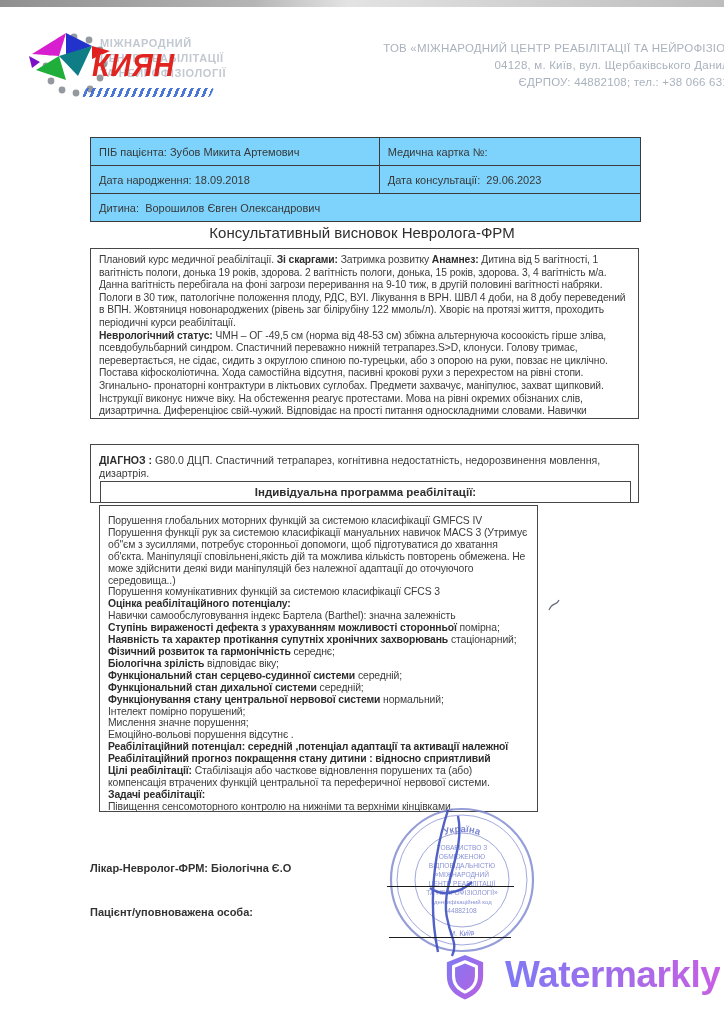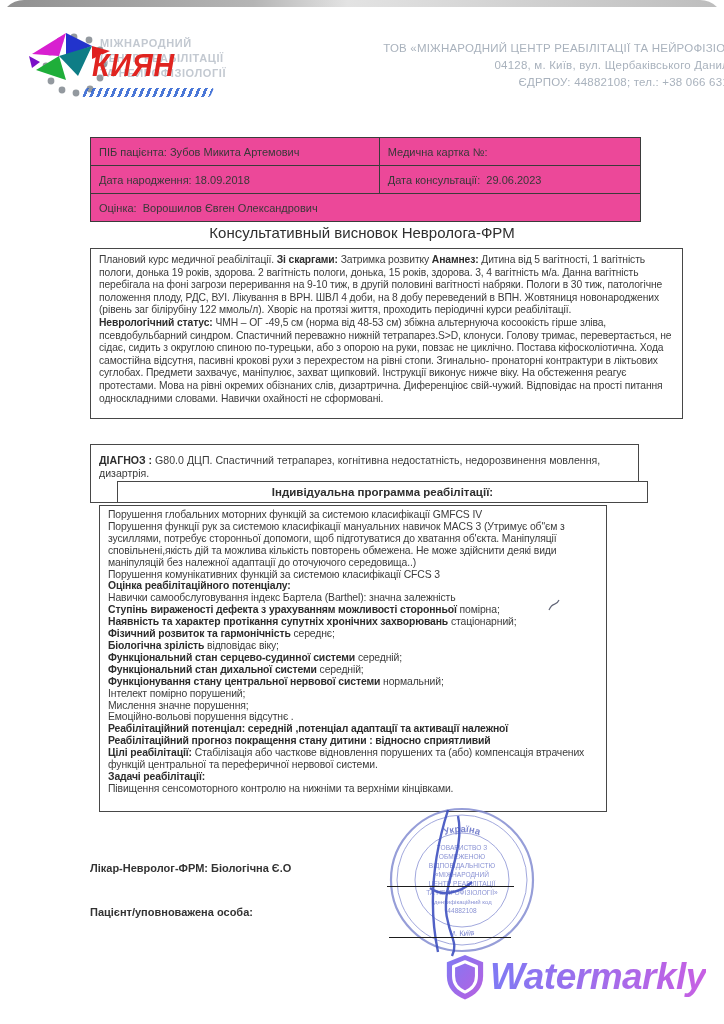--- a/index.html
+++ b/index.html
@@ -1,67 +1,67 @@
 <!DOCTYPE html>
 <html><head>
 <meta charset="utf-8">
 <style>
   html,body{margin:0;padding:0;background:#ffffff;}
   .page{position:relative;width:724px;height:1024px;background:#ffffff;overflow:hidden;
-        font-family:"Liberation Sans","DejaVu Sans",sans-serif;color:#3c3c3c;border-radius:24px;}
+        font-family:"Liberation Sans","DejaVu Sans",sans-serif;color:#3c3c3c;}
 
   
   .scan-bar{position:absolute;left:0;top:0;width:724px;height:7px;
             background:linear-gradient(90deg,#8f8f8f,#b5b5b5 35%,#e3e3e3 48%,#cfcfcf 75%,#bdbdbd);}
 
   
   .logo{position:absolute;left:26px;top:26px;width:320px;height:88px;}
   .logo-gray{position:absolute;left:74px;top:10px;color:#c3c9d1;font-size:11px;line-height:15px;
              letter-spacing:.6px;font-weight:bold;white-space:nowrap;}
   .logo-brand{position:absolute;left:66px;top:22px;color:#e02420;font-size:31px;font-weight:bold;
               font-style:italic;letter-spacing:1px;transform:scaleX(.92);transform-origin:left;}
   .logo-script{position:absolute;left:58px;top:62px;width:128px;height:9px;transform:skewX(-24deg);
                background:repeating-linear-gradient(90deg,#2a5fd0 0 3px,transparent 3px 7px);opacity:.85;border-radius:2px;}
   .company{position:absolute;left:300px;top:40px;width:462px;text-align:right;color:#a9b2bd;
            font-size:11.5px;line-height:17px;letter-spacing:.2px;white-space:nowrap;}
 
   
-  .ptable{position:absolute;left:90px;top:137px;width:549px;border:1.4px solid #3b3b3b;background:#ec4899;}
+  .ptable{position:absolute;left:90px;top:137px;width:549px;border:1.4px solid #3b3b3b;background:#7dd3fc;}
   .prow{display:flex;border-bottom:1.4px solid #3b3b3b;height:27px;align-items:center;}
   .prow:last-child{border-bottom:none;}
   .pcell{padding:0 8px;font-size:11px;color:#383838;white-space:nowrap;overflow:hidden;}
   .pcell.half{flex:0 0 49.5%;border-right:1.4px solid #3b3b3b;height:100%;display:flex;align-items:center;}
   .pcell.rest{flex:1;}
   .pcell.full{flex:1;}
 
   .doc-title{position:absolute;left:0;top:224px;width:724px;text-align:center;
              font-size:15px;font-weight:normal;color:#2e2e2e;}
 
   
   .tbox{position:absolute;border:1.2px solid #474747;background:#fff;box-sizing:border-box;overflow:hidden;}
-  .anamnesis{left:90px;top:248px;width:593px;height:171px;padding:5px 8px;
+  .anamnesis{left:90px;top:248px;width:549px;height:171px;padding:5px 8px;
              font-size:10.3px;line-height:12.6px;letter-spacing:-.1px;}
   .diagnosis{left:90px;top:428px;width:549px;height:59px;padding:9px 8px;
              font-size:10.6px;line-height:13px;margin-top:16px;}
-  .phdr{left:117px;top:481px;width:531px;height:22px;display:flex;align-items:center;justify-content:center;
+  .phdr{left:100px;top:481px;width:531px;height:22px;display:flex;align-items:center;justify-content:center;
         font-size:11.5px;font-weight:bold;color:#2e2e2e;}
-  .pbox{left:99px;top:505px;width:508px;height:307px;padding:3px 8px;
+  .pbox{left:99px;top:505px;width:439px;height:307px;padding:9px 8px;
         font-size:10.4px;line-height:11.9px;letter-spacing:-.12px;}
   .prg-line{margin:0;}
   b{font-weight:bold;color:#2d2d2d;}
   .para{margin:0;}
 
   
   .sign-row{position:absolute;left:90px;font-size:11px;font-weight:bold;color:#333;}
   .sigline{position:absolute;height:0;border-top:1.4px solid #1d1d1d;}
   .stamp{position:absolute;left:382px;top:800px;width:160px;height:160px;}
   .ink-mark{position:absolute;left:546px;top:598px;}
 
   
-  .wm{position:absolute;left:444px;top:954px;display:flex;align-items:center;gap:4px;font-style:italic;}
+  .wm{position:absolute;left:444px;top:954px;display:flex;align-items:flex-start;gap:19px;}
   .wm-text{font-size:37px;font-weight:bold;letter-spacing:-.5px;color:#9b6cee;}
   @supports (-webkit-background-clip:text){
     .wm-text{background:linear-gradient(90deg,#7f7af4,#a86ae9 60%,#c75fe3);
              -webkit-background-clip:text;background-clip:text;color:transparent;}
   }
 </style>
 </head>
 <body>
 
 <div class="page">
@@ -122,21 +122,21 @@
         <span>Дата народження:</span>&nbsp;
         <span>18.09.2018</span>
       </div>
       <div class="pcell rest">
         <span>Дата консультації:</span>&nbsp;
         <span>29.06.2023</span>
       </div>
     </div>
     <div class="prow">
       <div class="pcell full">
-        <span>Оцінка:</span>&nbsp;
+        <span>Дитина:</span>&nbsp;
         <span>Ворошилов Євген Олександрович</span>
       </div>
     </div>
   </div>
 
   <div class="doc-title">Консультативный висновок Невролога-ФРМ</div>
 
   <div class="tbox anamnesis">
     <div class="para"><span>Плановий курс медичної реабілітації. </span><b>Зі скаргами:</b><span> Затримка розвитку  </span><b>Анамнез:</b><span> Дитина від 5 вагітності, 1 вагітність пологи, донька 19 років, здорова. 2 вагітність пологи, донька, 15 років, здорова. 3, 4 вагітність м/а. Данна вагітність перебігала на фоні загрози переривання на 9-10 тиж, в другій половині вагітності набряки. Пологи в 30 тиж, патологічне положення плоду, РДС, ВУІ. Лікування в ВРН. ШВЛ 4 доби, на 8 добу переведений в ВПН. Жовтяниця новонароджених (рівень заг білірубіну 122 ммоль/л).  Хворіє на протязі життя, проходить періодичні курси реабілітації.</span></div>
     <div class="para"><b>Неврологічний статус:</b><span> ЧМН – ОГ -49,5 см (норма від 48-53 см) збіжна альтернуюча косоокість гірше зліва, псевдобульбарний синдром. Спастичний переважно нижній тетрапарез.S&gt;D, клонуси. Голову тримає, перевертається, не сідає, сидить з округлою спиною по-турецьки, або з опорою на руки, повзає не циклічно. Постава кіфосколіотична. Хода самостійна відсутня, пасивні крокові рухи з перехрестом на рівні стопи. Згинально- пронаторні контрактури в ліктьових суглобах. Предмети захвачує, маніпулює, захват щипковий. Інструкції виконує нижче віку. На обстеження реагує протестами. Мова на рівні окремих обізнаних слів, дизартрична. Диференціює свій-чужий. Відповідає на прості   питання односкладними словами. Навички охайності не сформовані.</span></div>

